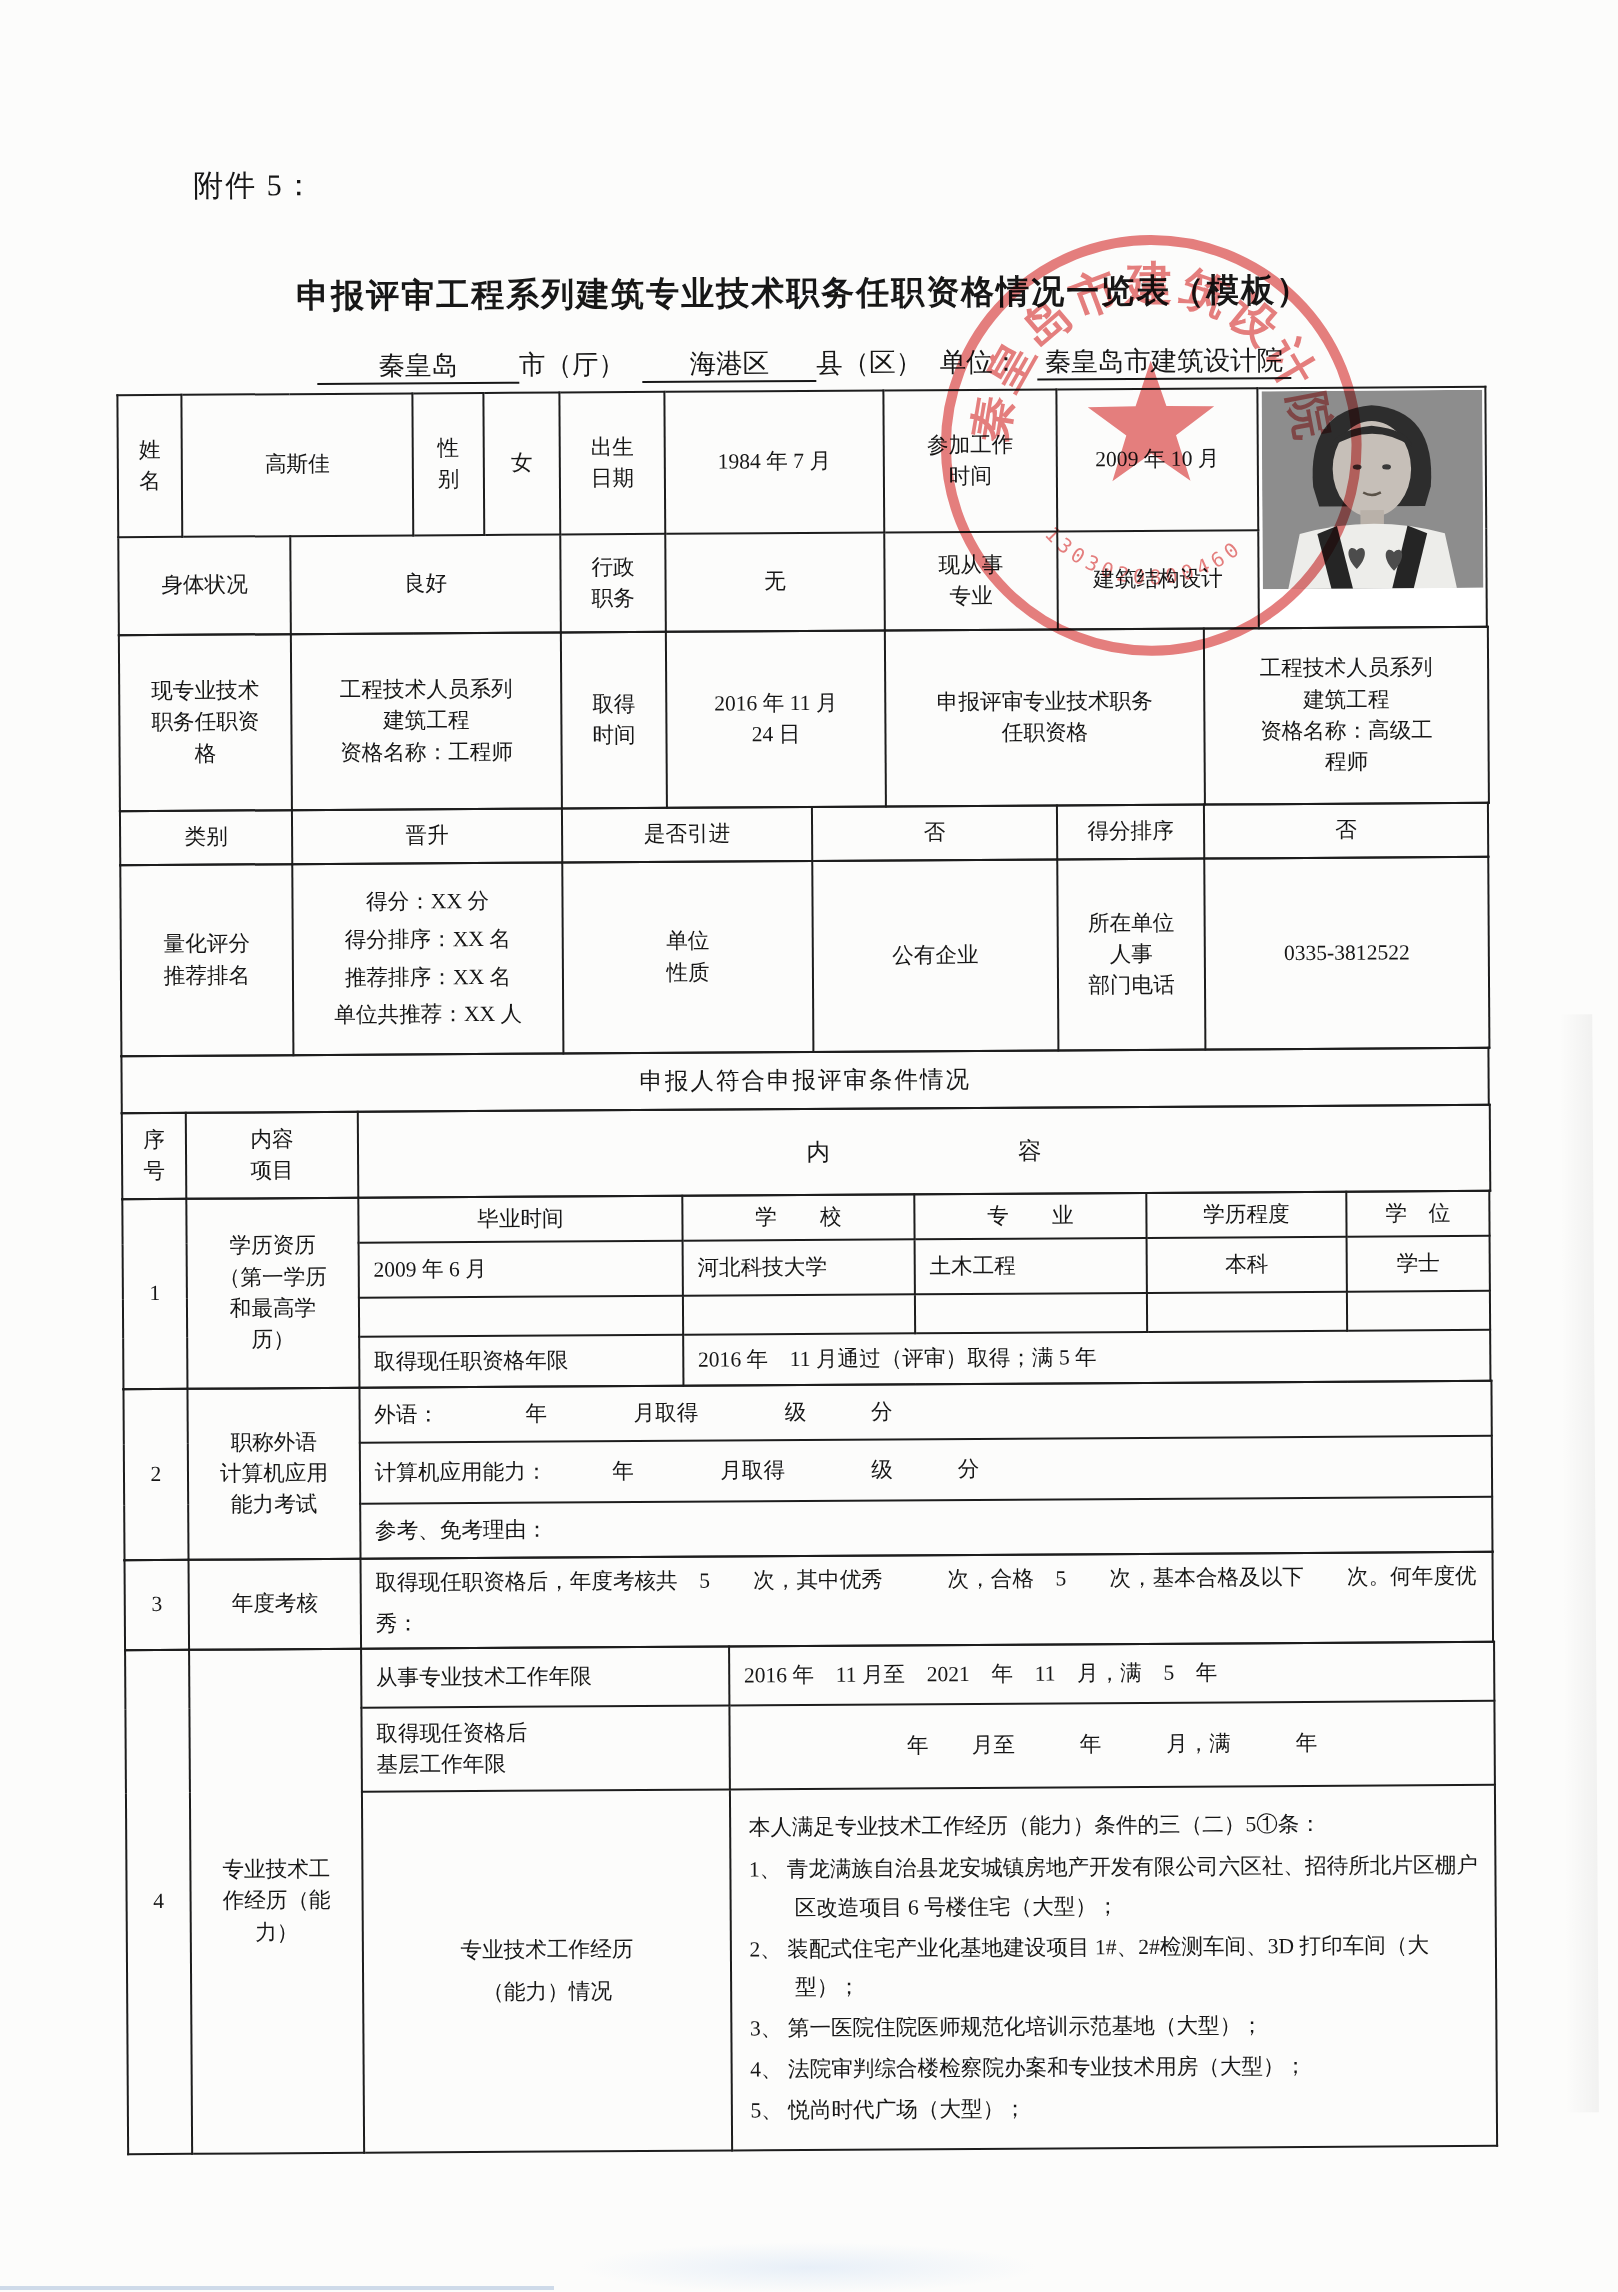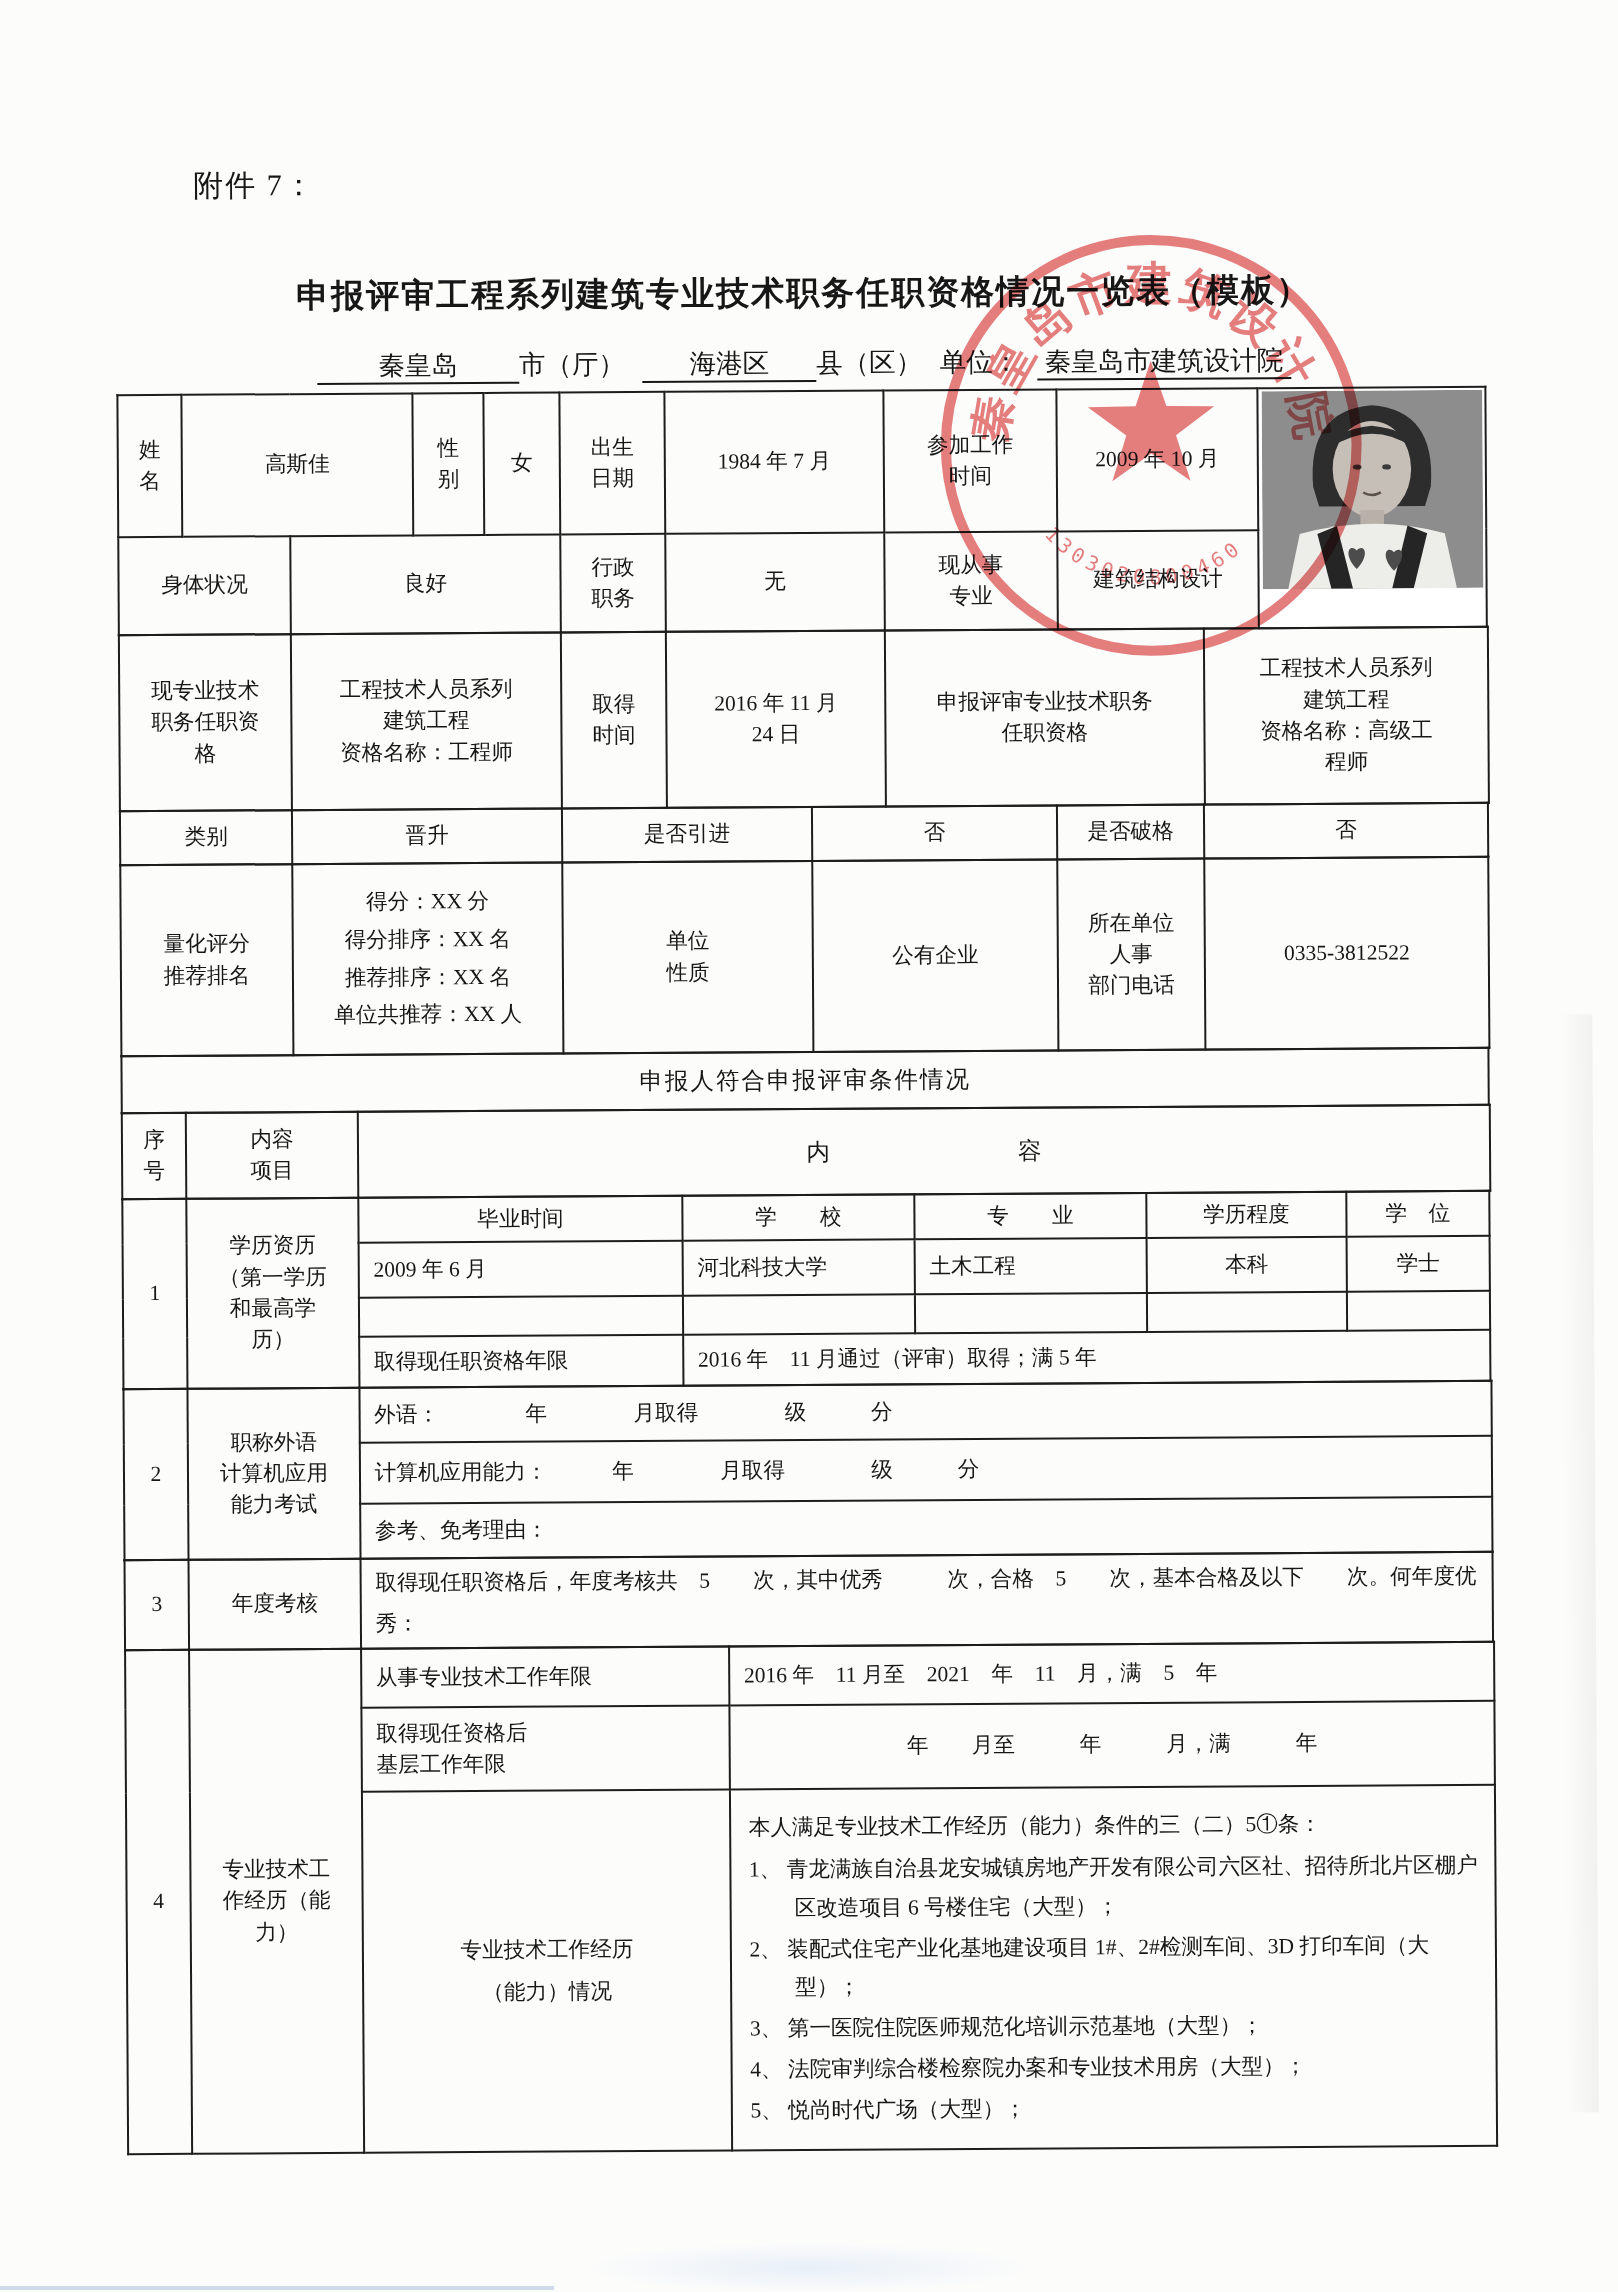--- a/index.html
+++ b/index.html
@@ -39,21 +39,21 @@
   .blue-line{position:absolute;left:0;bottom:2.9px;width:554px;height:3.9px;background:rgba(110,145,195,0.32);}
   .blue-smudge{position:absolute;left:578px;bottom:0;width:461px;height:51px;
     background:radial-gradient(ellipse at center,rgba(185,210,240,0.30) 0%,rgba(185,210,240,0) 70%);}
 </style>
 </head>
 <body>
 
 <div class="sheet">
   <div class="doc">
 
-    <div class="attachment">附件 7：</div>
+    <div class="attachment">附件 5：</div>
     <div class="title">申报评审工程系列建筑专业技术职务任职资格情况一览表（模板）</div>
 
     <div class="subtitle">
       <span class="u city">秦皇岛</span><span>市（厅）</span><span class="gap"></span><span class="u district">海港区</span><span>县（区）</span><span class="gap"></span><span>单位：</span><span class="gap"></span><span class="u unit">秦皇岛市建筑设计院</span>
     </div>
 
     <div class="tablewrap">
 
       <table>
         <colgroup>
@@ -152,21 +152,21 @@
             <col style="width:245px">
             <col style="width:147px">
             <col style="width:284px">
           </colgroup>
         <tbody>
             <tr style="height:54px">
           <td>类别</td>
           <td>晋升</td>
           <td>是否引进</td>
           <td>否</td>
-          <td>是否破格</td>
+          <td>得分排序</td>
           <td>否</td>
         </tr>
       </tbody>
         </table>
 
       <table class="stack">
         <colgroup>
             <col style="width:172px">
             <col style="width:270px">
             <col style="width:250px">

